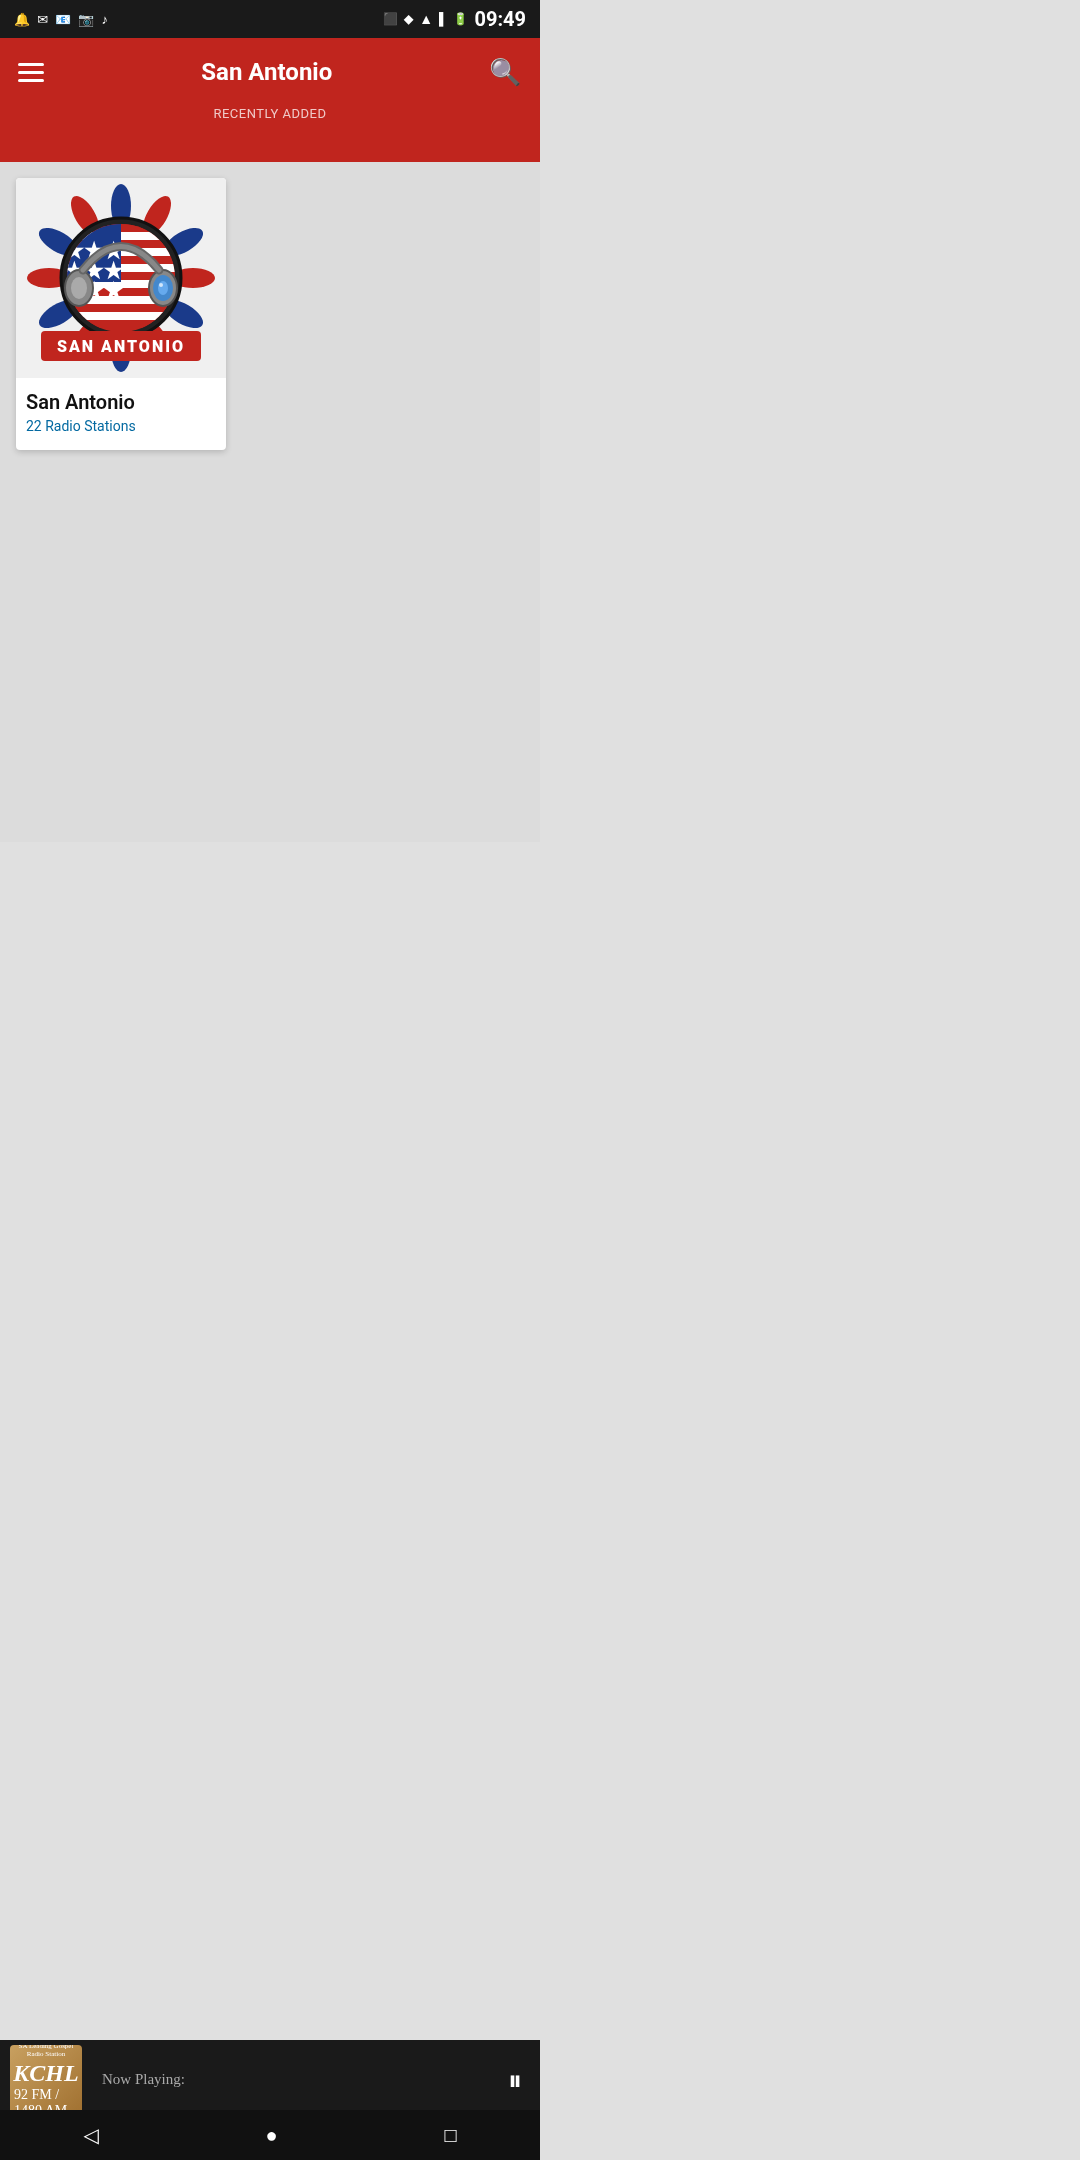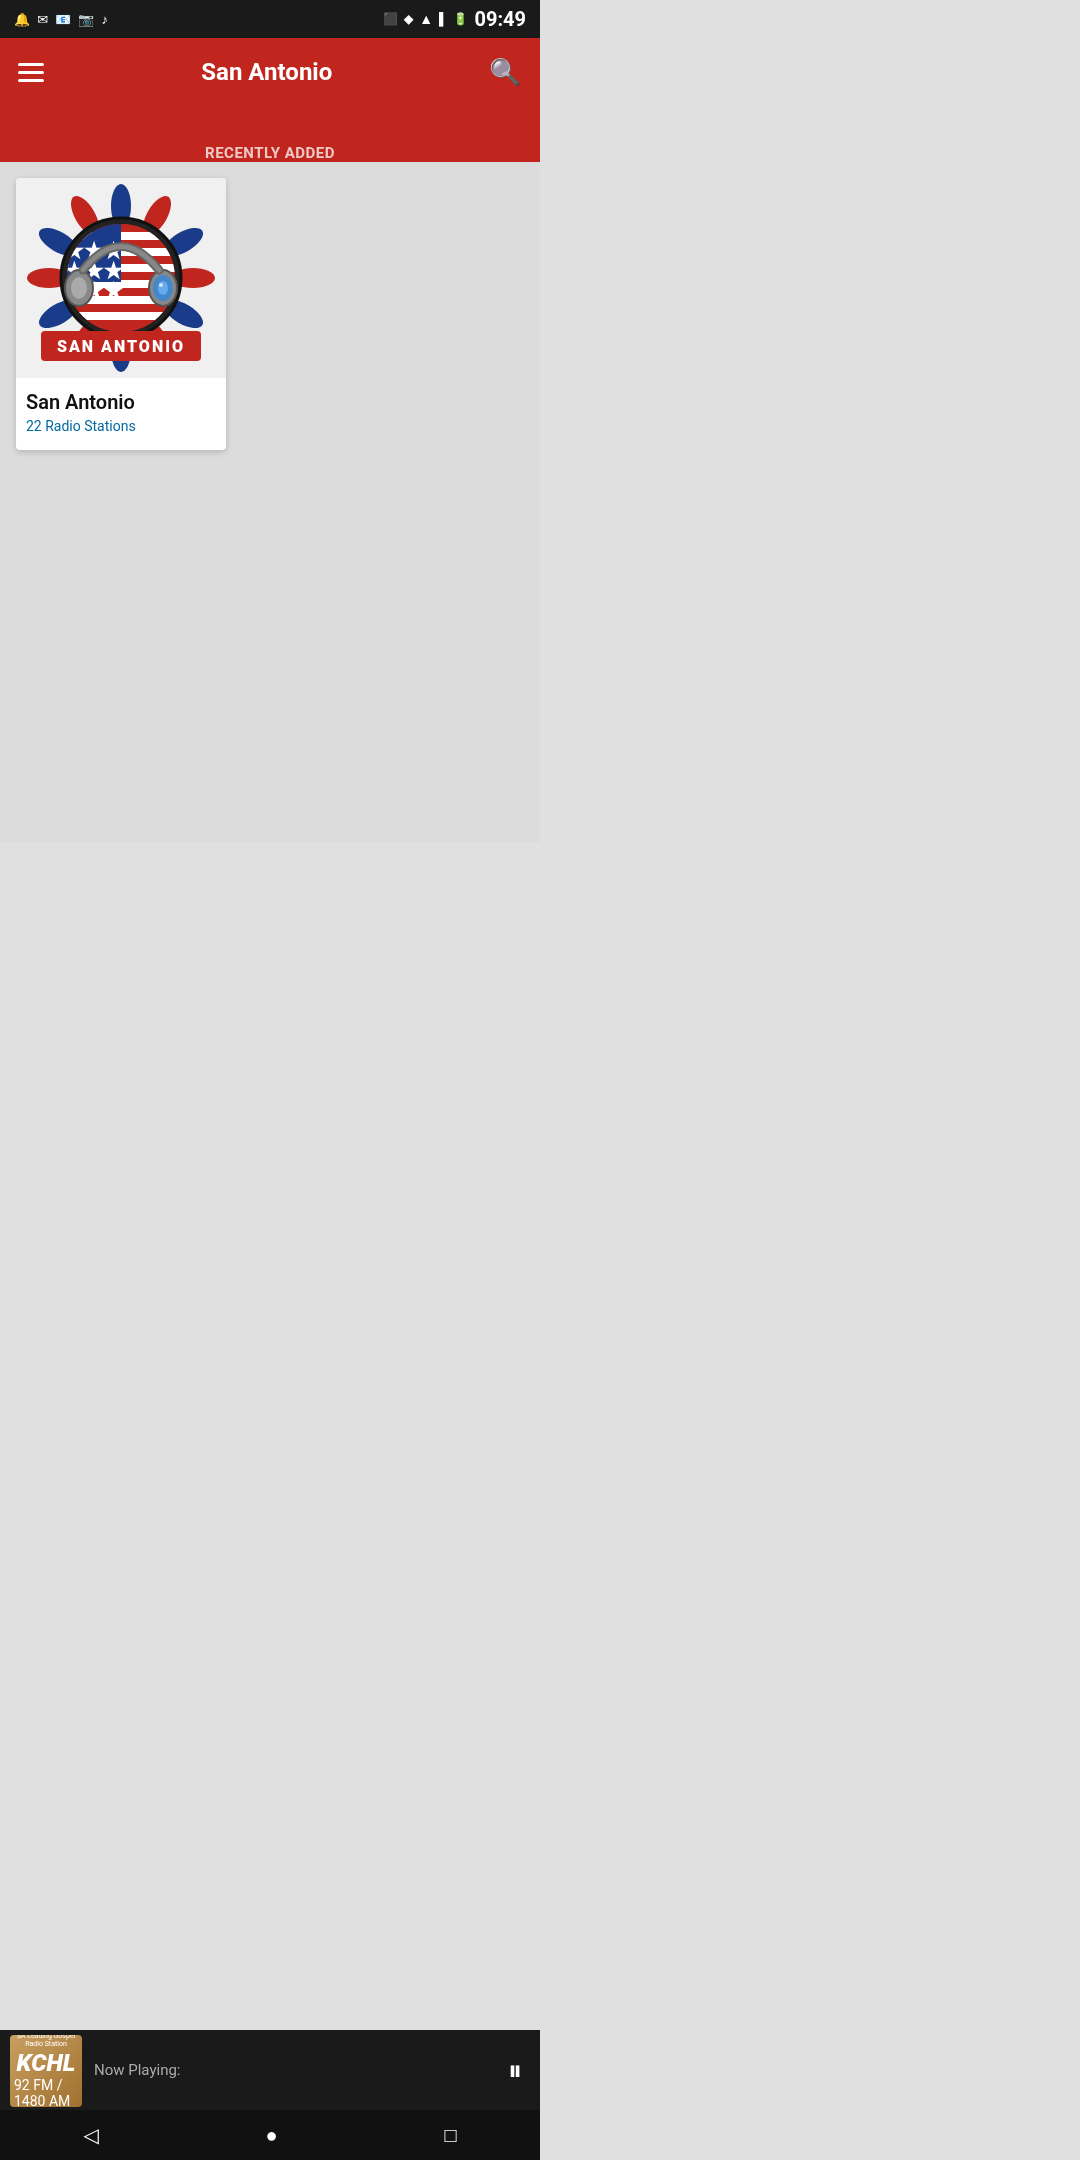--- a/index.html
+++ b/index.html
@@ -75,24 +75,24 @@
 
     
     .tabs {
       background: #c0251e;
       display: flex;
       height: 56px;
     }
     .tab {
       flex: 1;
       display: flex;
-      align-items: flex-end;
+      align-items: flex-start;
       justify-content: center;
-      font-size: 15px;
-      font-weight: 700;
+      font-size: 13px;
+      font-weight: 400;
       color: rgba(255,255,255,0.75);
       cursor: pointer;
       letter-spacing: 0.5px;
       position: relative;
     }
     .tab.active {
       color: white;
     }
     .tab.active::after {
       content: '';
@@ -141,48 +141,50 @@
       margin-bottom: 4px;
     }
     .card-subtitle {
       font-size: 14px;
       color: #0369a1;
     }
 
     
     .now-playing {
       position: fixed;
-      bottom: 48px;
+      bottom: 38px;
       left: 0;
       width: 540px;
       background: #1a1a1a;
       height: 82px;
       display: flex;
       align-items: center;
       padding: 0 10px;
       gap: 12px;
+      font-family: Liberation Serif, serif;
     }
     .now-playing-logo {
       width: 72px;
       height: 72px;
       background: #f5f0e8;
       border-radius: 4px;
       display: flex;
       align-items: center;
       justify-content: center;
       flex-shrink: 0;
       overflow: hidden;
     }
     .now-playing-info {
       flex: 1;
     }
     .now-playing-label {
       color: #aaa;
       font-size: 15px;
       margin-bottom: 3px;
+      margin-left: 8px;
     }
     .now-playing-name {
       color: white;
       font-size: 22px;
       font-weight: 700;
     }
     .pause-btn {
       color: white;
       font-size: 28px;
       cursor: pointer;

